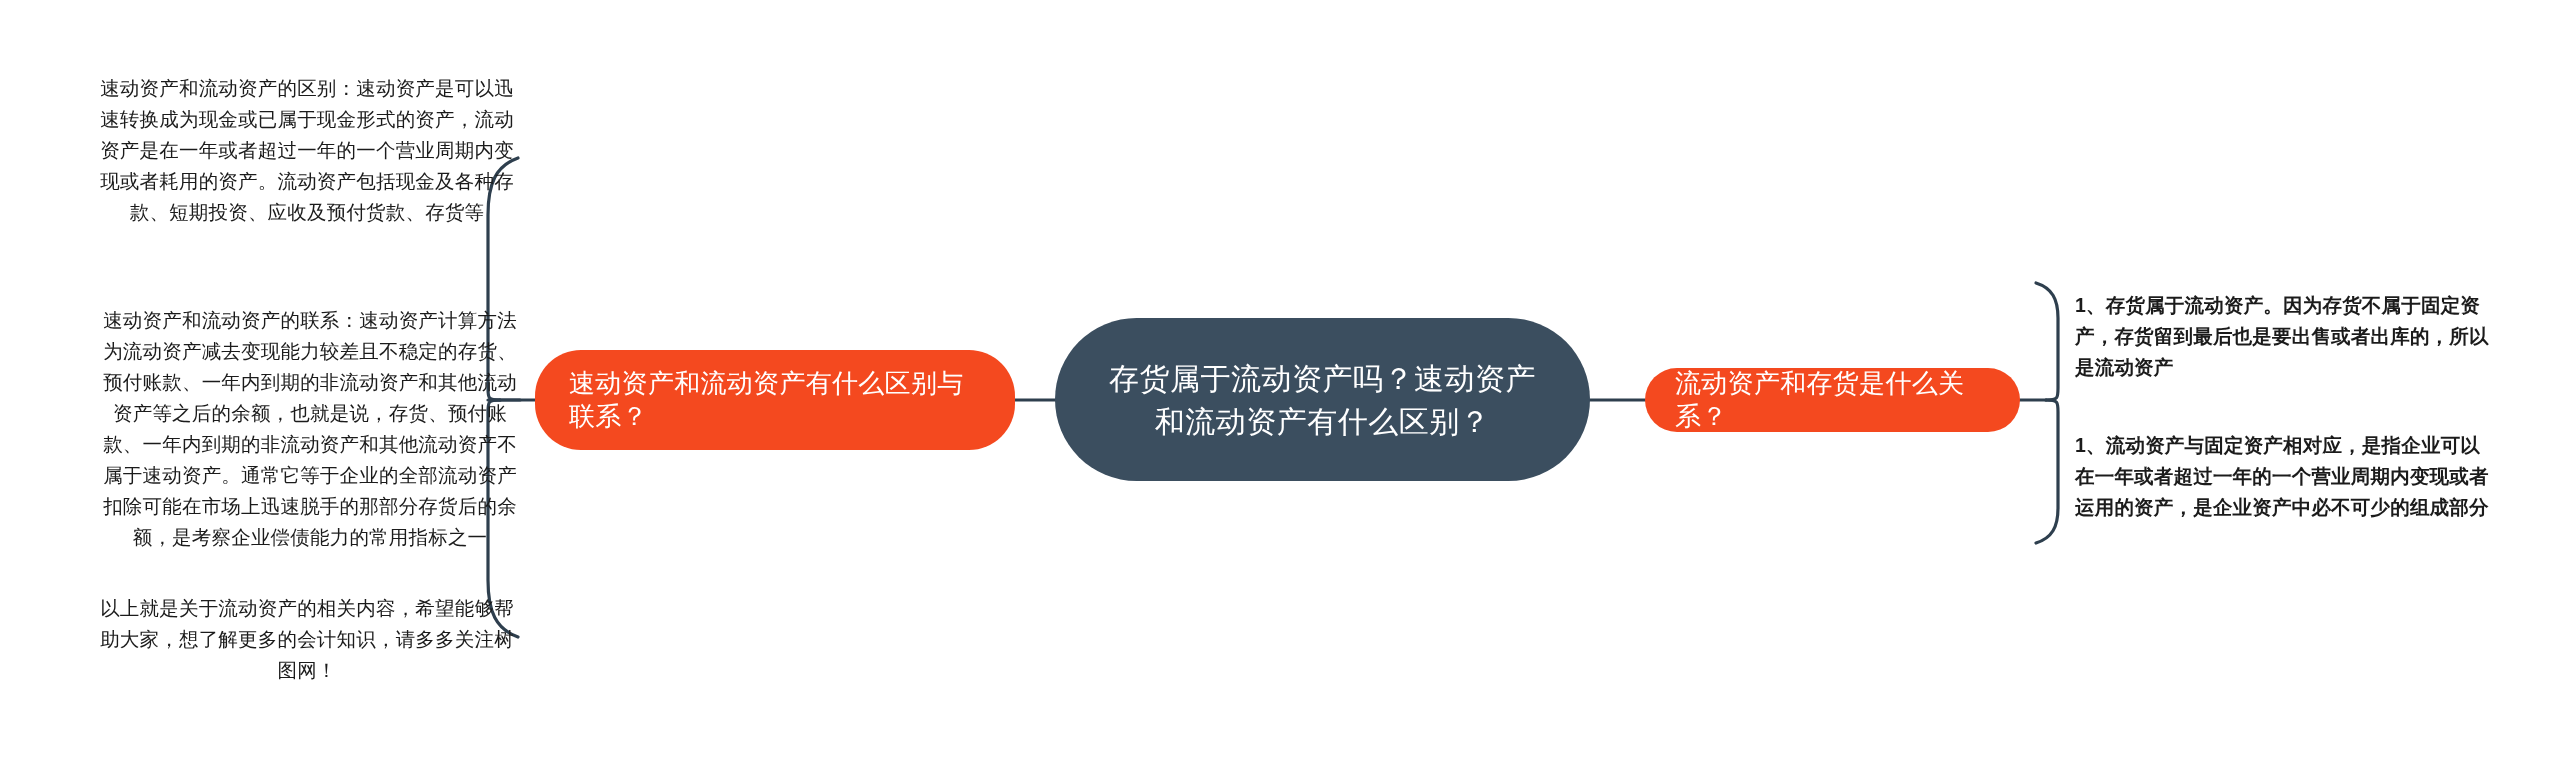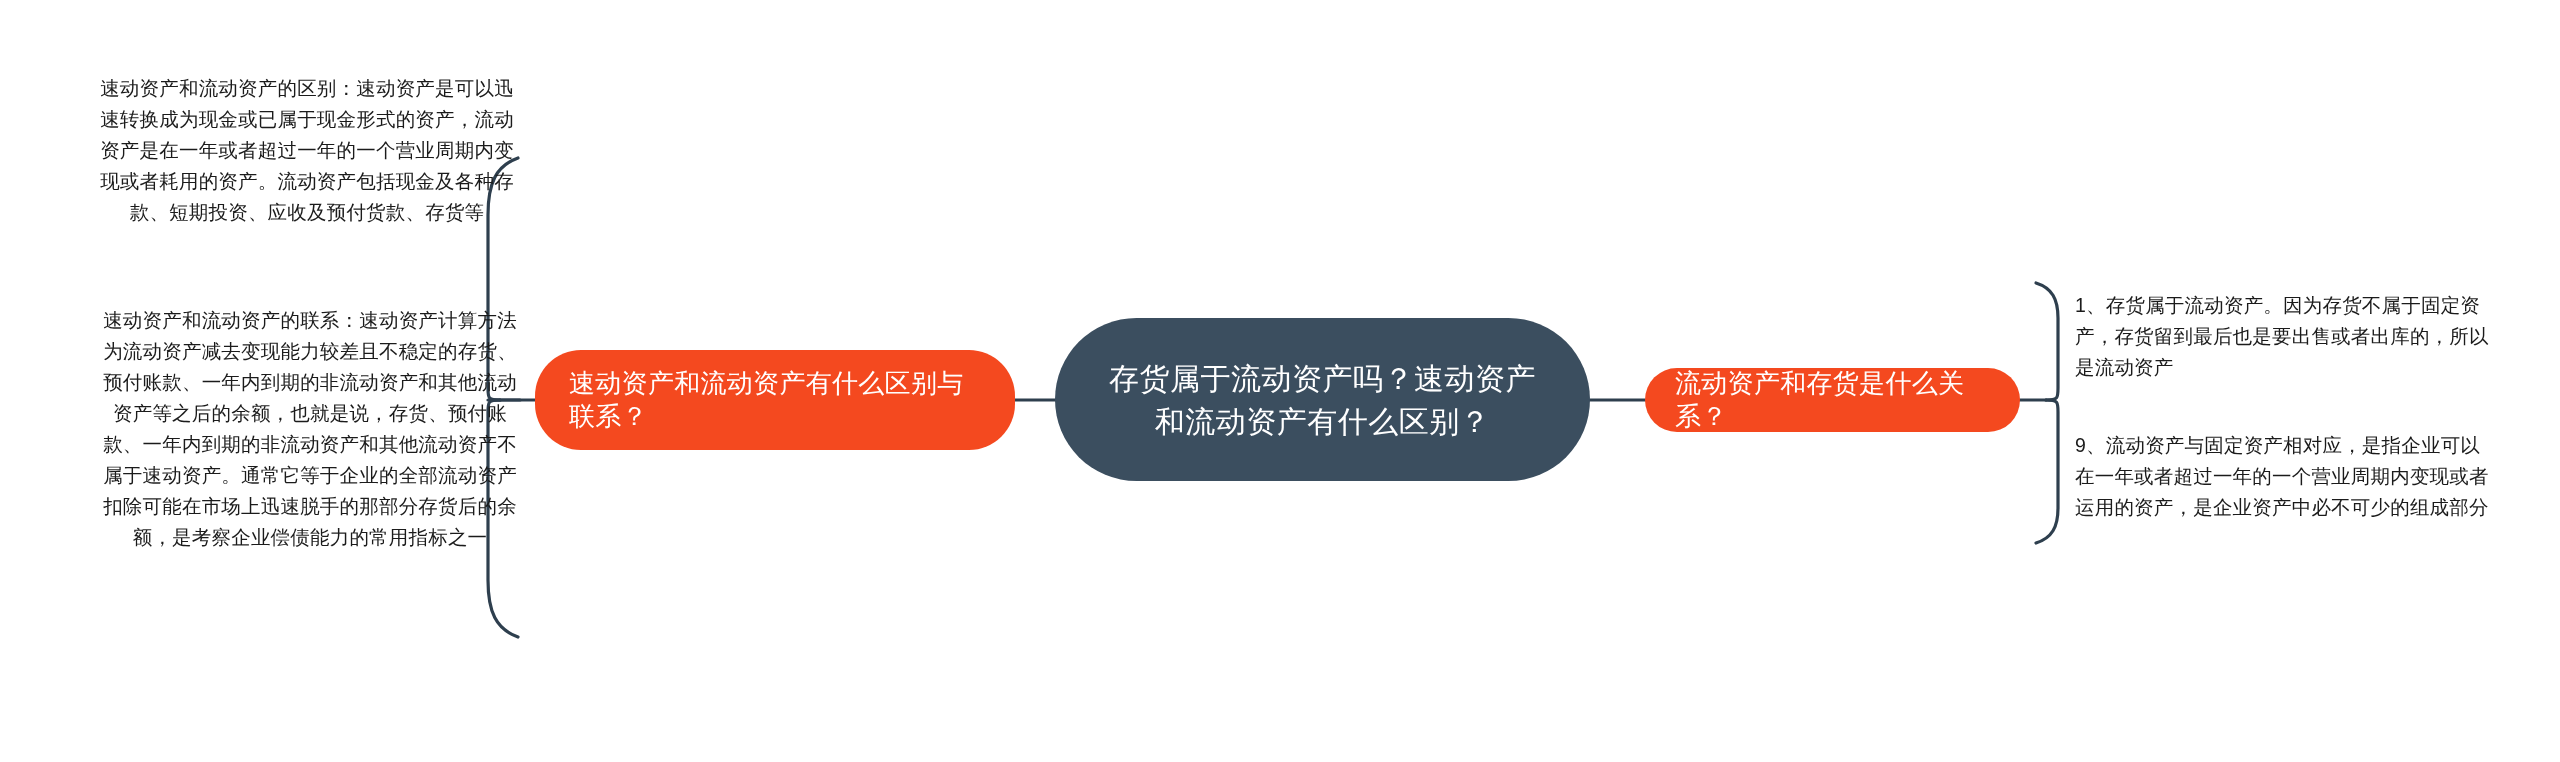--- a/index.html
+++ b/index.html
@@ -93,21 +93,21 @@
   .leaf {
     position: absolute;
     color: #1b1b1b;
     font-size: 19.5px;
     line-height: 31px;
     letter-spacing: 0.2px;
     z-index: 3;
     white-space: pre-wrap;
   }
   .leaf-left  { width: 430px; text-align: center; }
-  .leaf-right { width: 420px; text-align: left; }
+  .leaf-right { width: 420px; text-align: left; font-weight: bold; }
 
   #leaf-l1 { left: 92px; top: 73px;  }
   #leaf-l2 { left: 95px; top: 305px; }
   #leaf-l3 { left: 92px; top: 593px; }
 
   #leaf-r1 { left: 2075px; top: 290px; }
   #leaf-r2 { left: 2075px; top: 430px; }
 </style>
 </head>
 <body>
@@ -156,18 +156,19 @@
   </div>
 
   <div class="branch-node" id="branch-right">
     <span class="branch-text">流动资产和存货是什么关系？</span>
   </div>
 
   <div class="leaf leaf-left" id="leaf-l1">速动资产和流动资产的区别：速动资产是可以迅速转换成为现金或已属于现金形式的资产，流动资产是在一年或者超过一年的一个营业周期内变现或者耗用的资产。流动资产包括现金及各种存款、短期投资、应收及预付货款、存货等</div>
 
   <div class="leaf leaf-left" id="leaf-l2">速动资产和流动资产的联系：速动资产计算方法为流动资产减去变现能力较差且不稳定的存货、预付账款、一年内到期的非流动资产和其他流动资产等之后的余额，也就是说，存货、预付账款、一年内到期的非流动资产和其他流动资产不属于速动资产。通常它等于企业的全部流动资产扣除可能在市场上迅速脱手的那部分存货后的余额，是考察企业偿债能力的常用指标之一</div>
 
+  <div class="leaf leaf-left" id="leaf-l3">以上就是关于流动资产的相关内容，希望能够帮助大家，想了解更多的会计知识，请多多关注树图网！</div>
 
   <div class="leaf leaf-right" id="leaf-r1">1、存货属于流动资产。因为存货不属于固定资产，存货留到最后也是要出售或者出库的，所以是流动资产</div>
 
-  <div class="leaf leaf-right" id="leaf-r2">9、流动资产与固定资产相对应，是指企业可以在一年或者超过一年的一个营业周期内变现或者运用的资产，是企业资产中必不可少的组成部分</div>
+  <div class="leaf leaf-right" id="leaf-r2">1、流动资产与固定资产相对应，是指企业可以在一年或者超过一年的一个营业周期内变现或者运用的资产，是企业资产中必不可少的组成部分</div>
 
 </div>
 
 </body></html>

